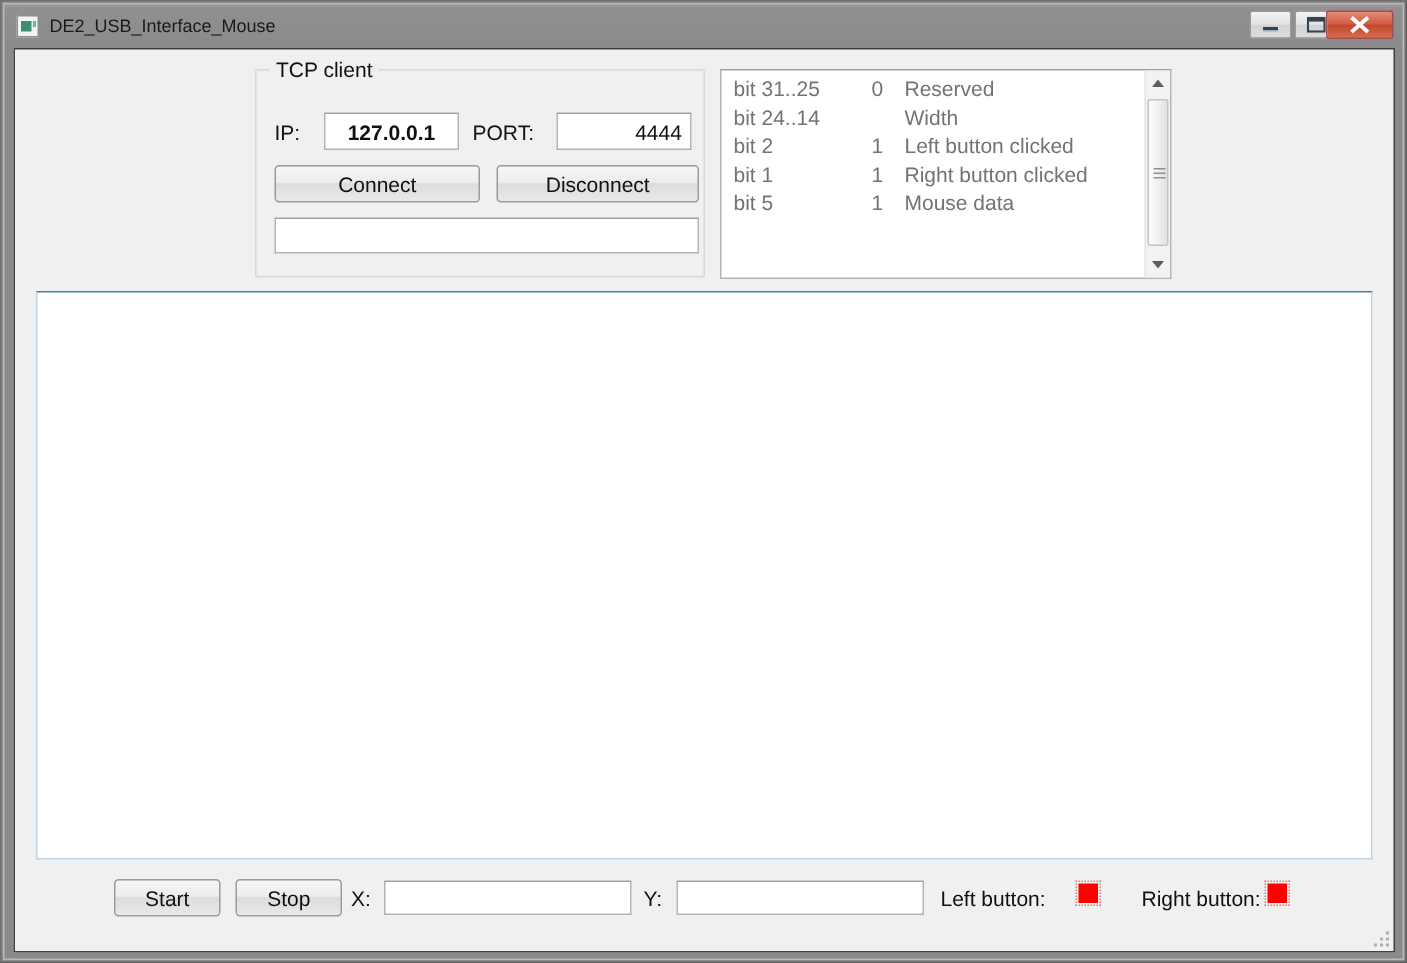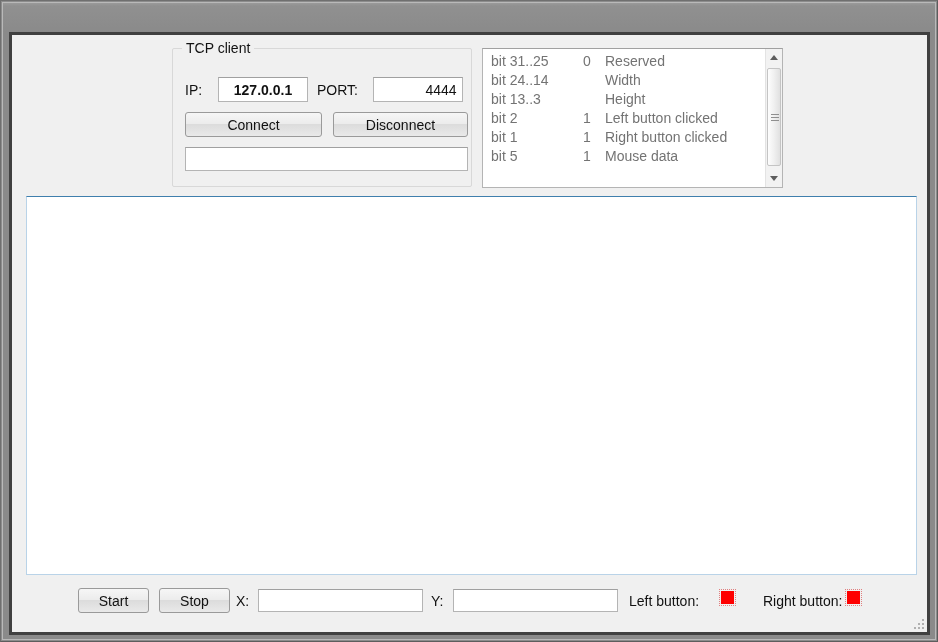--- a/index.html
+++ b/index.html
@@ -91,21 +91,21 @@
     background: linear-gradient(to bottom, #e58b78 0%, #d4583f 48%, #c0472e 52%, #d96a4f 100%);
   }
   .winbtn svg { position: absolute; left: 0; top: 0; }
 
   
   #client {
     position: absolute;
     left: 8px; top: 31px;
     width: 921px; height: 603px;
     background: #f0f0f0;
-    border: 3px solid #404040;
+    border: 1px solid #404040;
     box-sizing: border-box;
   }
 
   
   #tcp-group {
     position: absolute;
     left: 160px; top: 13px;
     width: 300px; height: 139px;
     box-sizing: border-box;
     border: 1px solid #d8d8d8;
@@ -254,20 +254,47 @@
     background: #b0b0b0;
     display: block;
   }
 </style>
 </head>
 <body>
 
 <div id="window">
   <div id="frame-inner"></div>
 
+  <div id="titlebar">
+    <div id="title-icon"></div>
+    <div id="title-text">DE2_USB_Interface_Mouse</div>
+
+    <div class="winbtn" id="btn-min">
+      <svg width="26" height="17" viewBox="0 0 26 17">
+        <rect x="8" y="10" width="10" height="2" fill="#35434f"></rect>
+        <rect x="8" y="12" width="10" height="1" fill="#9fb0bd"></rect>
+      </svg>
+    </div>
+
+    <div class="winbtn" id="btn-max">
+      <svg width="26" height="17" viewBox="0 0 26 17">
+        <rect x="8" y="4" width="11" height="9" fill="none" stroke="#35434f" stroke-width="1.4"></rect>
+        <rect x="8" y="4" width="11" height="2.4" fill="#35434f"></rect>
+      </svg>
+    </div>
+
+    <div class="winbtn" id="btn-close">
+      <svg width="43" height="17" viewBox="0 0 43 17">
+        <g stroke="#ffffff" stroke-width="2.6" stroke-linecap="square">
+          <line x1="17" y1="4.5" x2="26" y2="12.5"></line>
+          <line x1="26" y1="4.5" x2="17" y2="12.5"></line>
+        </g>
+      </svg>
+    </div>
+  </div>
 
   <div id="client">
 
     <div id="tcp-group">
       <div id="tcp-legend">TCP client</div>
 
       <div class="lbl" style="left:12px; top:32px;">IP:</div>
 
       <input class="textbox" style="left: 45px; top: 28px; width: 90px; height: 25px; text-align: center; font-weight: bold;" value="127.0.0.1">
 
@@ -290,25 +317,20 @@
           <span class="lr-val">0</span>
           <span class="lr-desc">Reserved</span>
         </div>
 
         <div class="list-row">
           <span class="lr-bit">bit 24..14</span>
           <span class="lr-val"></span>
           <span class="lr-desc">Width</span>
         </div>
 
-        <div class="list-row">
-          <span class="lr-bit">bit 13..3</span>
-          <span class="lr-val"></span>
-          <span class="lr-desc">Height</span>
-        </div>
 
         <div class="list-row">
           <span class="lr-bit">bit 2</span>
           <span class="lr-val">1</span>
           <span class="lr-desc">Left button clicked</span>
         </div>
 
         <div class="list-row">
           <span class="lr-bit">bit 1</span>
           <span class="lr-val">1</span>

